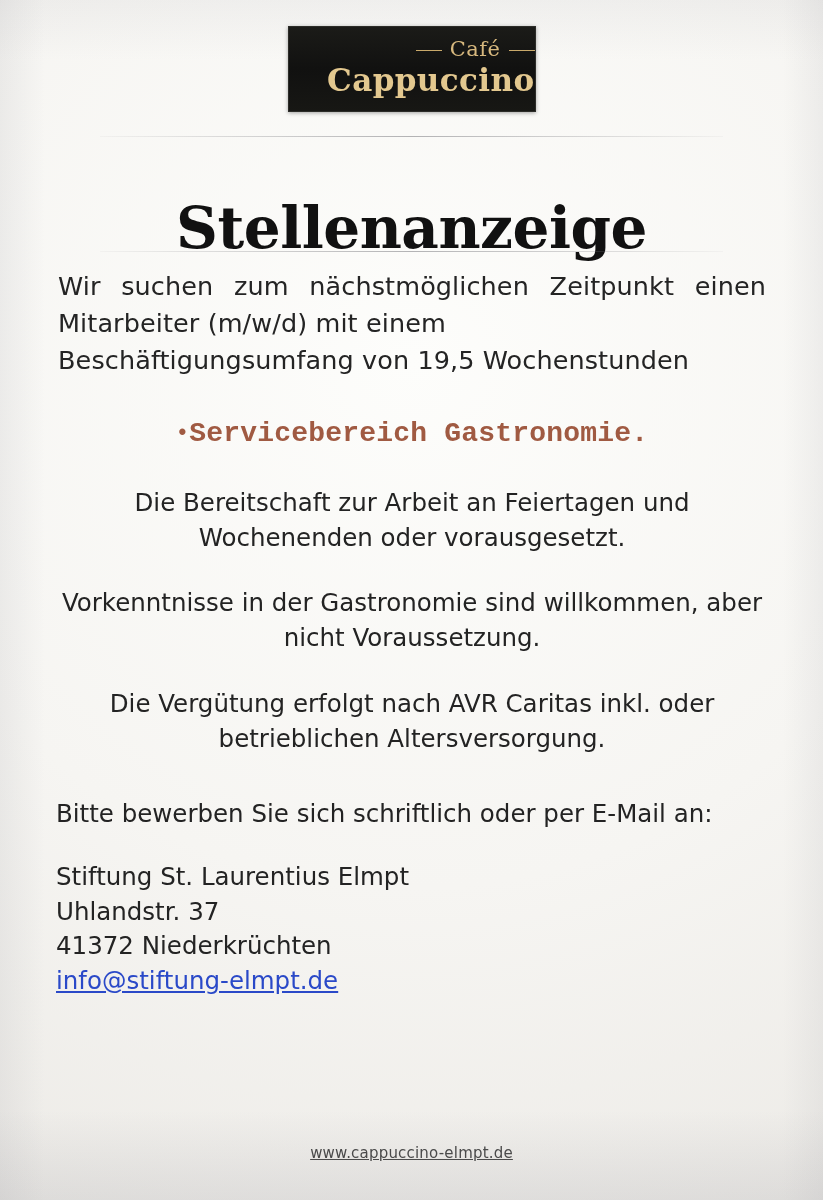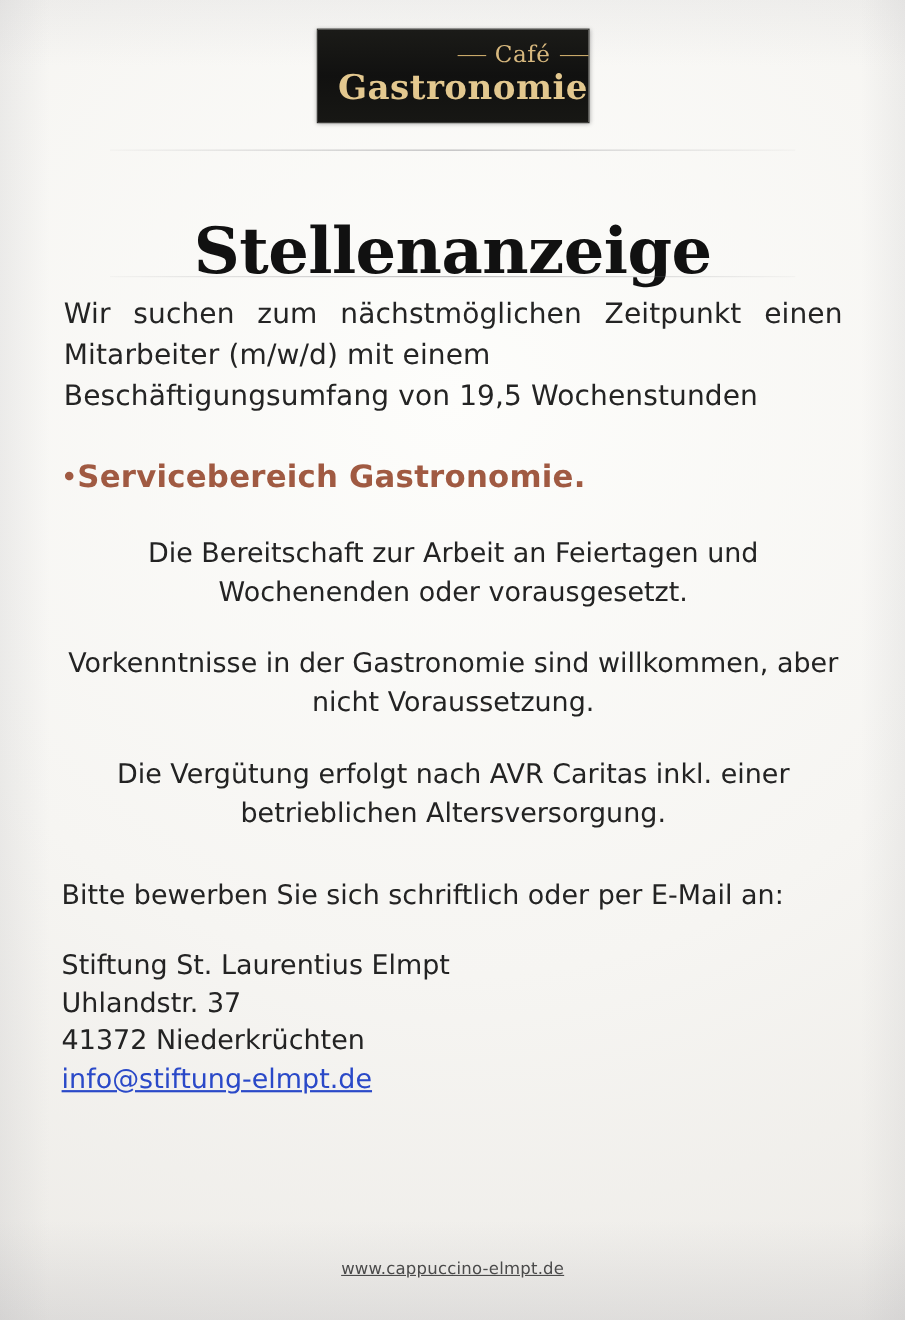--- a/index.html
+++ b/index.html
@@ -131,24 +131,26 @@
     letter-spacing: 0.1px;
     margin: 2px;
   }
   .intro .last-line {
     display: block;
     text-align: left;
   }
 
   .role {
     margin: 34px 0 0 0;
+    text-align: center;
     font-weight: bold;
     font-size: 28px;
     color: #a05a42;
     letter-spacing: 0.2px;
+    font-family: Liberation Mono, monospace;
   }
   .role .bullet {
     font-size: 22px;
     vertical-align: 2px;
   }
 
   .para {
     margin: 30px 0 0 0;
     text-align: center;
     font-size: 24.5px;
@@ -191,21 +193,21 @@
 </head>
 <body>
 
 <div class="page">
 
   <div class="paper-shade"></div>
 
   <div class="logo-wrap">
     <div class="logo">
       <div class="logo-top">Café</div>
-      <div class="logo-main">Gastronomie</div>
+      <div class="logo-main">Cappuccino</div>
     </div>
   </div>
 
   <div class="rule rule-top"></div>
 
   <h1 class="headline">Stellenanzeige</h1>
 
   <div class="rule rule-bottom"></div>
 
   <div class="body-text">
@@ -214,21 +216,21 @@
       <span>Wir suchen zum nächstmöglichen Zeitpunkt einen Mitarbeiter (m/w/d) mit einem</span>
       <span class="last-line">Beschäftigungsumfang von 19,5 Wochenstunden</span>
     </p>
 
     <p class="role">
       <span class="bullet">•</span><span>Servicebereich Gastronomie.</span>
     </p>
 
     <p class="para">Die Bereitschaft zur Arbeit an Feiertagen und Wochenenden oder vorausgesetzt.</p>
     <p class="para">Vorkenntnisse in der Gastronomie sind willkommen, aber nicht Voraussetzung.</p>
-    <p class="para">Die Vergütung erfolgt nach AVR Caritas inkl. einer betrieblichen Altersversorgung.</p>
+    <p class="para">Die Vergütung erfolgt nach AVR Caritas inkl. oder betrieblichen Altersversorgung.</p>
 
     <p class="contact-intro">Bitte bewerben Sie sich schriftlich oder per E-Mail an:</p>
 
     <p class="address">
       <span>Stiftung St. Laurentius Elmpt</span><br>
       <span>Uhlandstr. 37</span><br>
       <span>41372 Niederkrüchten</span><br>
       <span class="email">info@stiftung-elmpt.de</span>
     </p>
 

